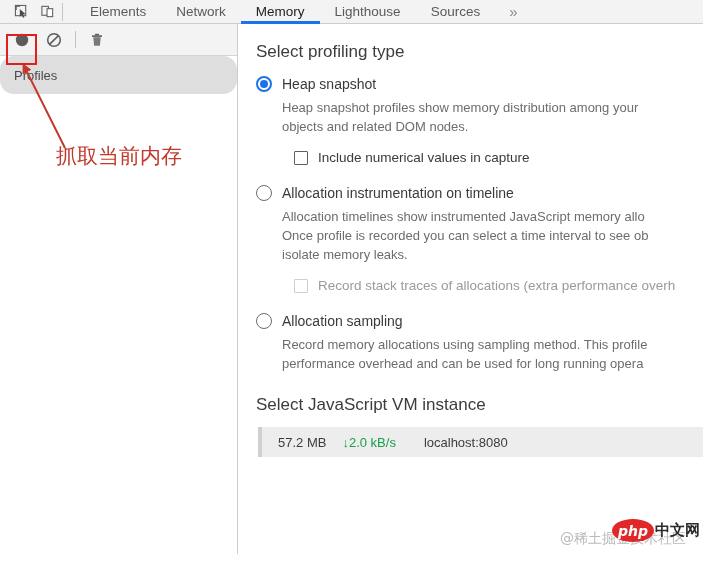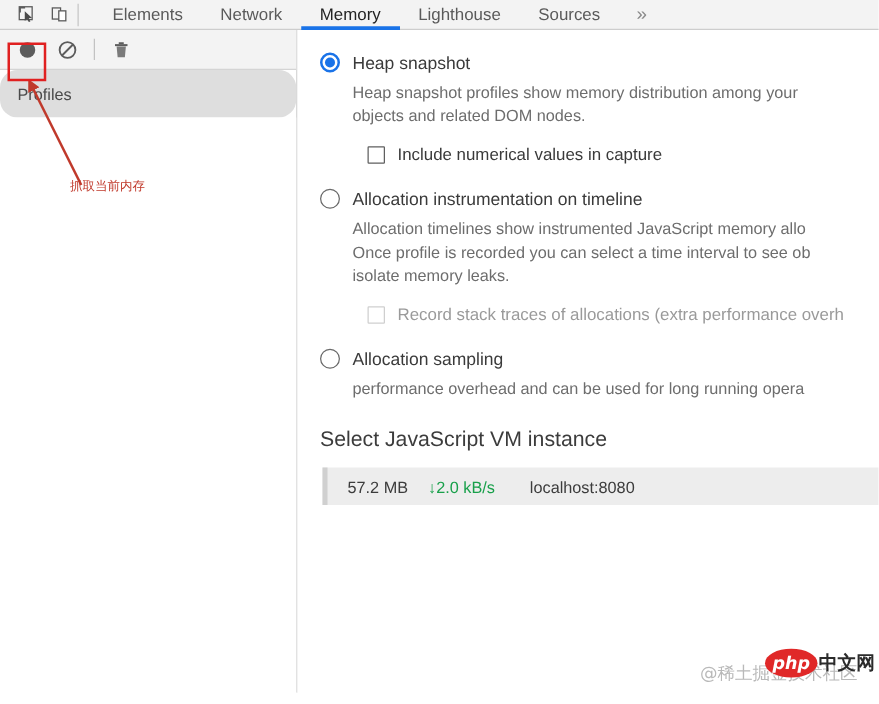--- a/index.html
+++ b/index.html
@@ -152,21 +152,21 @@
     top: 0;
     width: 238px;
     height: 563px;
     pointer-events: none;
     z-index: 25;
   }
   .annot-text {
     position: absolute;
     left: 56px;
     top: 142px;
-    font-size: 10px;
+    font-size: 21px;
     color: #c0392b;
     font-family: Liberation Serif, serif;
     z-index: 26;
     white-space: nowrap;
   }
 
   
   .content {
     flex: 1;
     overflow: hidden;
@@ -396,20 +396,21 @@
         </svg>
       </div>
     </div>
     <div class="profiles-band">
       <span>Profiles</span>
     </div>
     <div class="sb-rest"></div>
   </div>
 
   <div class="content">
+    <div class="section-title">Select profiling type</div>
 
     <div class="opt">
       <div class="opt-head">
         <span class="radio checked"></span>
         <span class="opt-label">Heap snapshot</span>
       </div>
       <div class="opt-desc">
         <div>Heap snapshot profiles show memory distribution among your</div>
         <div>objects and related DOM nodes.</div>
       </div>
@@ -434,20 +435,21 @@
         <span class="sub-label disabled">Record stack traces of allocations (extra performance overh</span>
       </div>
     </div>
 
     <div class="opt">
       <div class="opt-head">
         <span class="radio"></span>
         <span class="opt-label">Allocation sampling</span>
       </div>
       <div class="opt-desc">
+        <div>Record memory allocations using sampling method. This profile</div>
         <div>performance overhead and can be used for long running opera</div>
       </div>
     </div>
 
     <div class="vm-title">Select JavaScript VM instance</div>
     <div class="vm-row">
       <span class="vm-size">57.2 MB</span>
       <span class="vm-rate">↓2.0 kB/s</span>
       <span class="vm-host">localhost:8080</span>
     </div>

